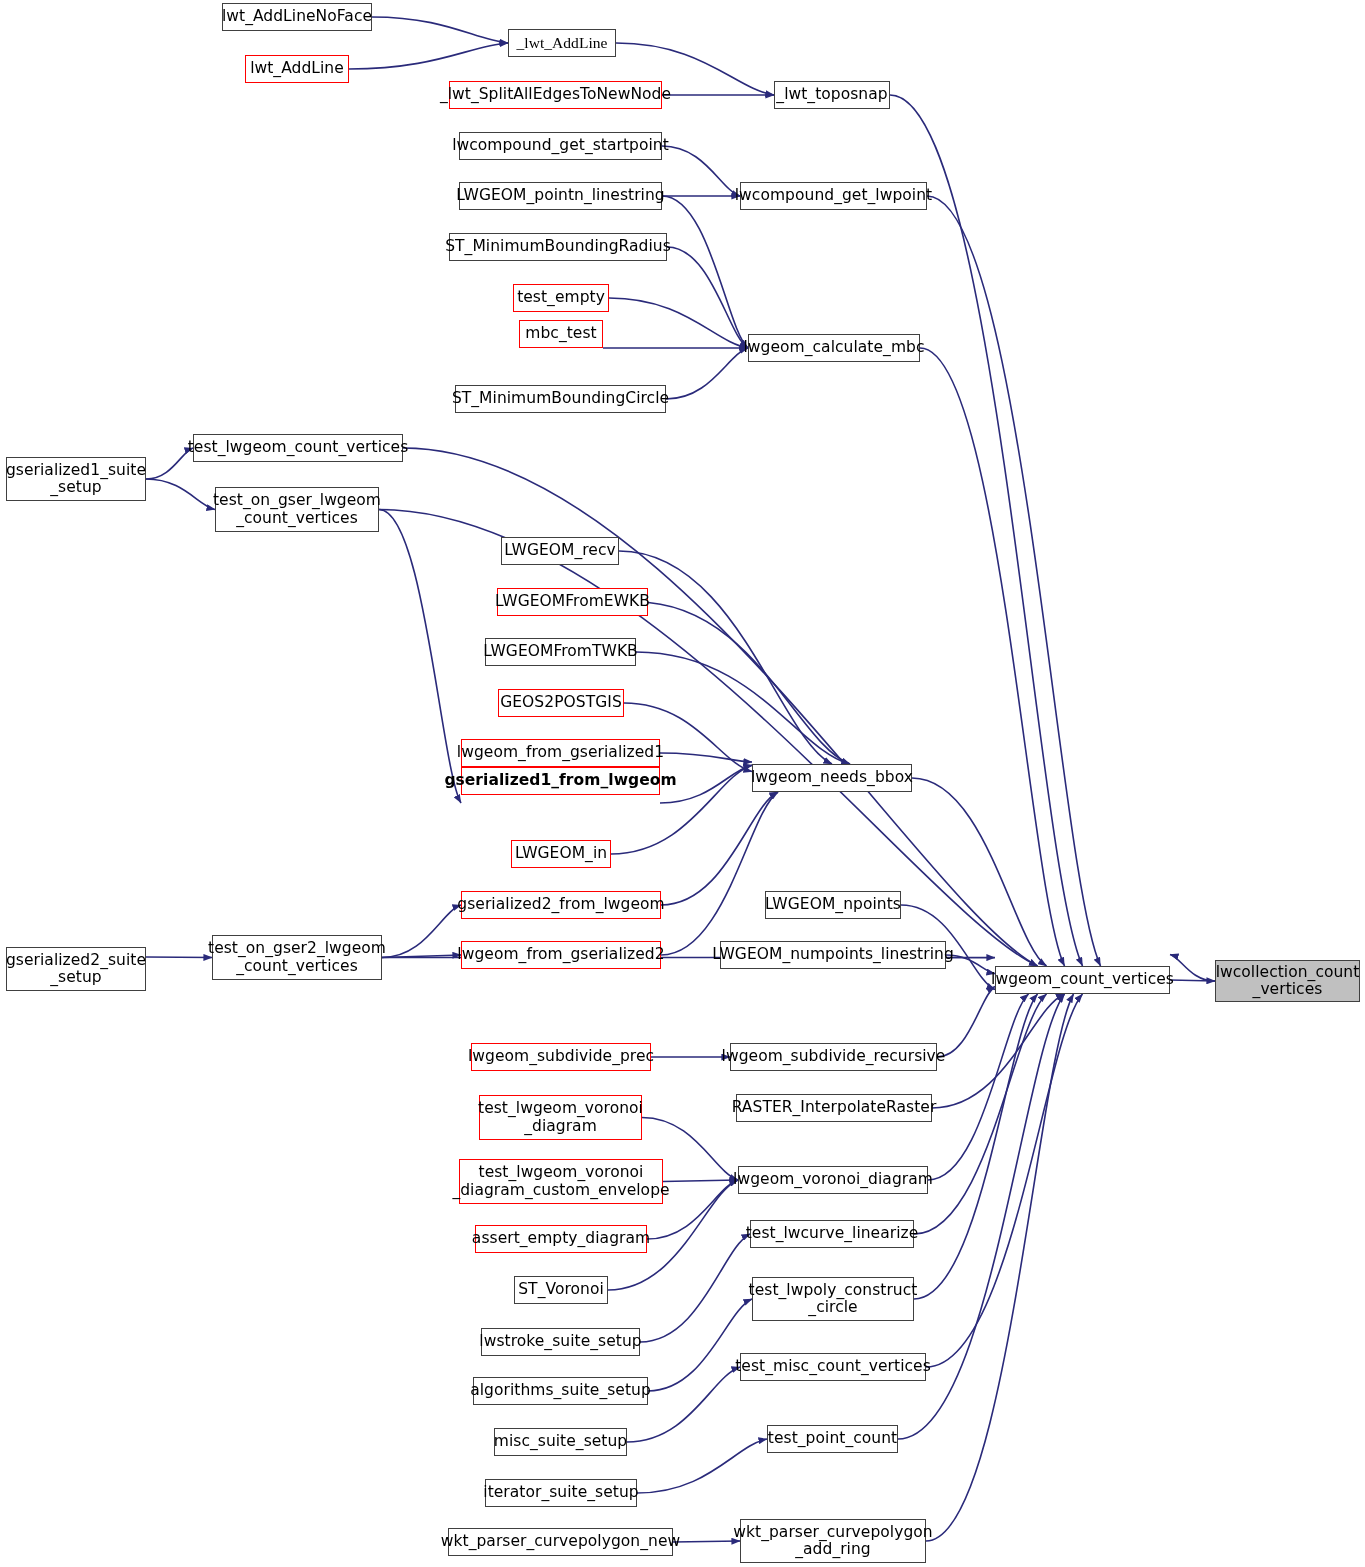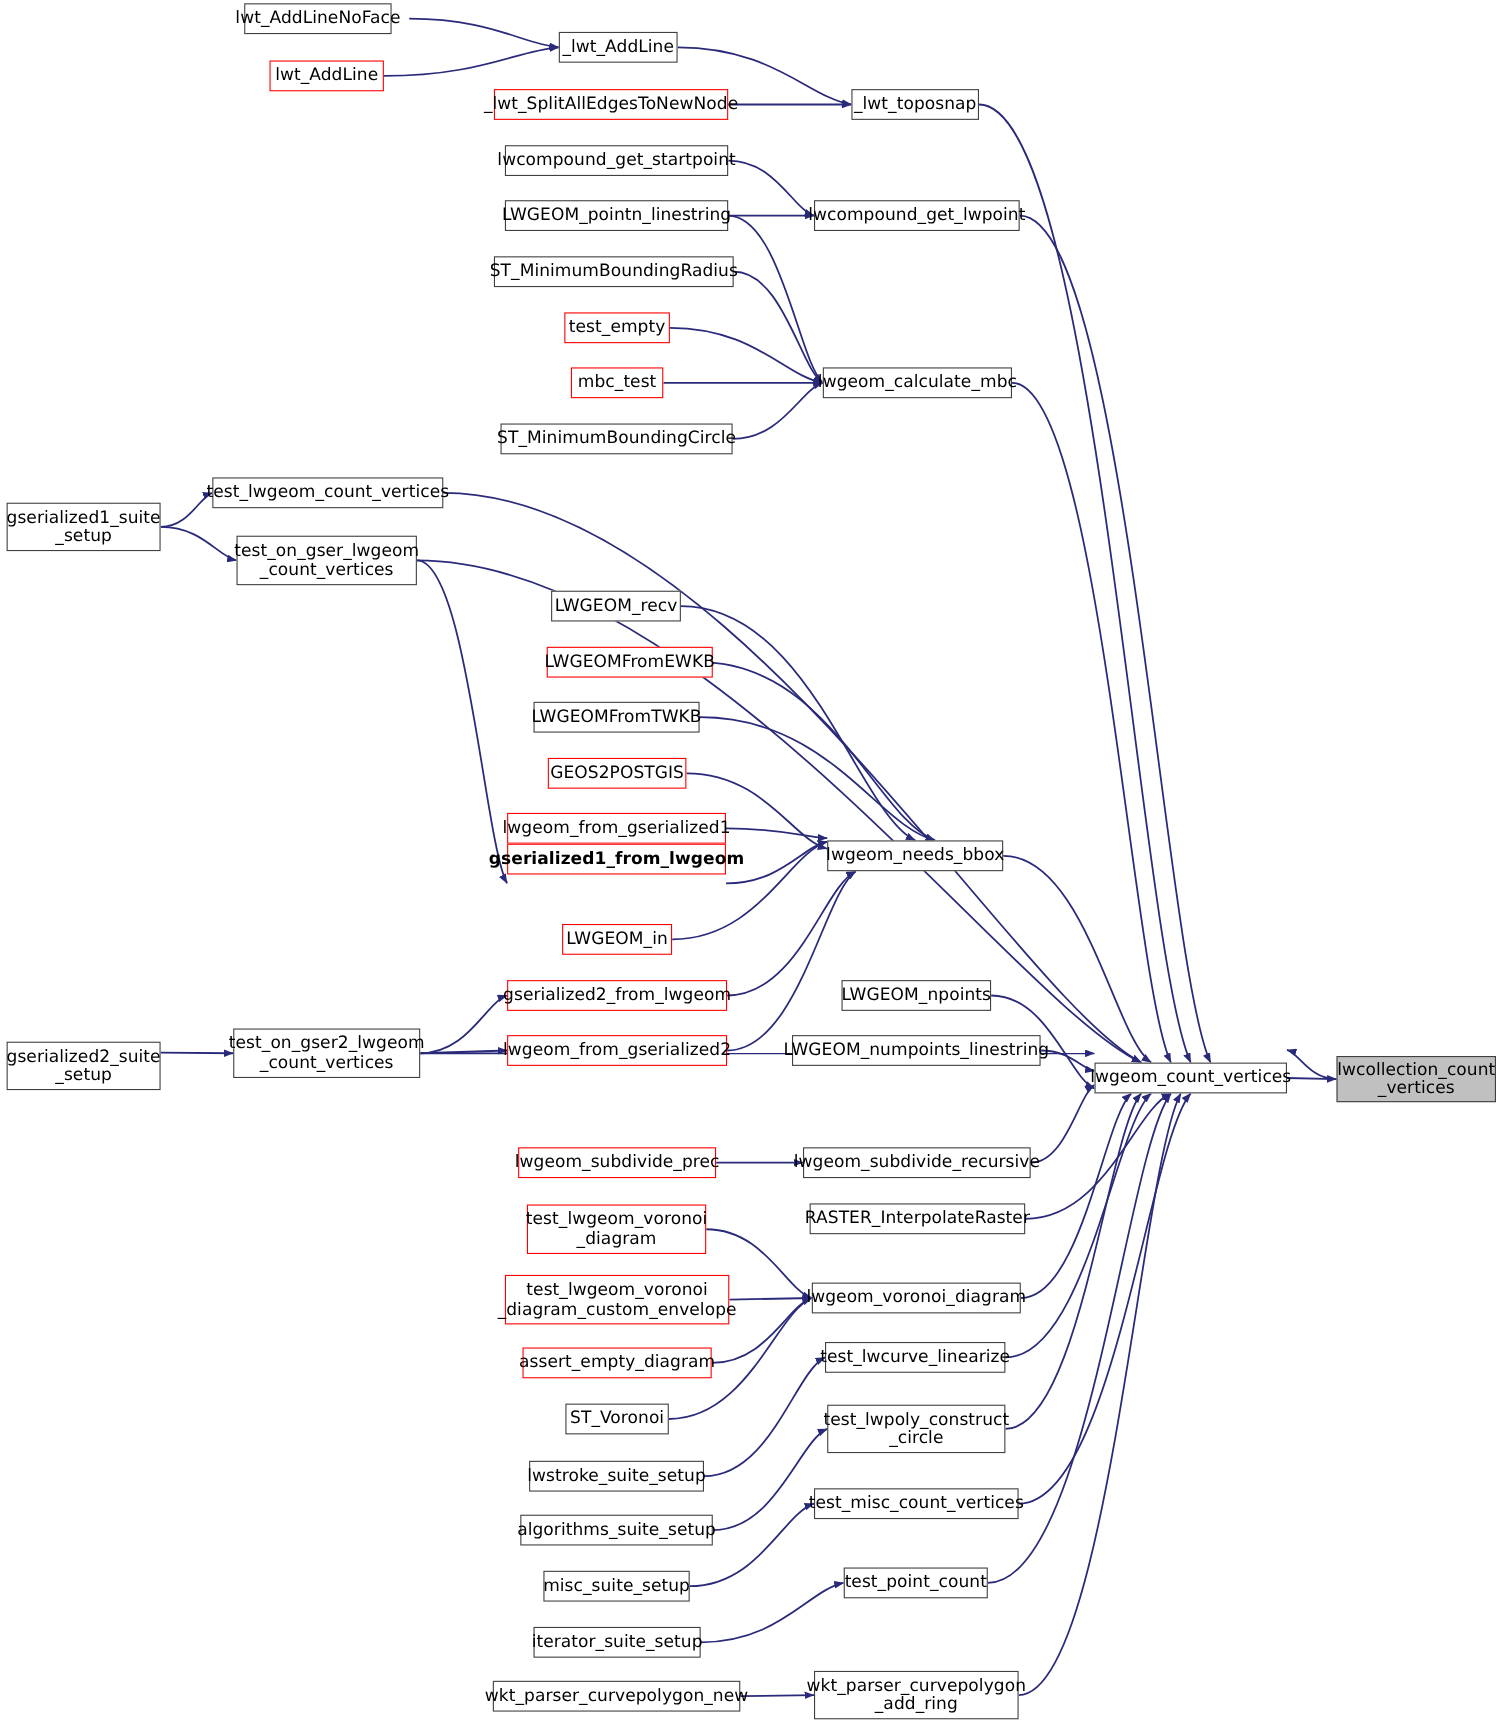--- a/index.html
+++ b/index.html
@@ -100,31 +100,31 @@
         <path d="M914,1299 C981.925,1299 1006.93375,1030.6 1037.5,994" fill="none" stroke="#2a2a7a" stroke-width="1.6" marker-end="url(#arrow)"></path>
         <path d="M627,1442 C689.15,1442 712.0325,1376 740,1367" fill="none" stroke="#2a2a7a" stroke-width="1.6" marker-end="url(#arrow)"></path>
         <path d="M926,1367 C1012.075,1367 1043.76625,1038.76 1082.5,994" fill="none" stroke="#2a2a7a" stroke-width="1.6" marker-end="url(#arrow)"></path>
         <path d="M637,1493 C708.5,1493 734.825,1445.48 767,1439" fill="none" stroke="#2a2a7a" stroke-width="1.6" marker-end="url(#arrow)"></path>
         <path d="M898,1439 C989.575,1439 1023.29125,1047.4 1064.5,994" fill="none" stroke="#2a2a7a" stroke-width="1.6" marker-end="url(#arrow)"></path>
         <path d="M673,1542 L740,1541" fill="none" stroke="#2a2a7a" stroke-width="1.6" marker-end="url(#arrow)"></path>
         <path d="M926,1541 C1007.125,1541 1036.99375,1059.64 1073.5,994" fill="none" stroke="#2a2a7a" stroke-width="1.6" marker-end="url(#arrow)"></path>
       </g>
   </svg>
   <div id="node-layer">
-      <div class="node" style="left: 222px; top: 3px; width: 134px; height: 28px;">lwt_AddLineNoFace</div>
-      <div class="node" style="left: 508px; top: 29px; width: 108px; height: 28px;">_lwt_AddLine</div>
+      <div class="node" style="left: 222px; top: 3px; width: 150px; height: 28px;">lwt_AddLineNoFace</div>
+      <div class="node" style="left: 508px; top: 29px; width: 108px; height: 28px; font-family: Liberation Serif, serif;">_lwt_AddLine</div>
       <div class="node red" style="left: 245px; top: 55px; width: 104px; height: 28px;">lwt_AddLine</div>
       <div class="node red" style="left: 449px; top: 81px; width: 213px; height: 28px;">_lwt_SplitAllEdgesToNewNode</div>
       <div class="node" style="left: 774px; top: 81px; width: 116px; height: 28px;">_lwt_toposnap</div>
       <div class="node" style="left: 459px; top: 132px; width: 203px; height: 28px; text-align: center;">lwcompound_get_startpoint</div>
       <div class="node" style="left: 459px; top: 182px; width: 203px; height: 28px;">LWGEOM_pointn_linestring</div>
       <div class="node" style="left: 740px; top: 182px; width: 187px; height: 28px;">lwcompound_get_lwpoint</div>
       <div class="node" style="left: 449px; top: 233px; width: 218px; height: 28px;">ST_MinimumBoundingRadius</div>
       <div class="node red" style="left: 513px; top: 284px; width: 96px; height: 28px;">test_empty</div>
-      <div class="node red" style="left: 519px; top: 334px; width: 84px; height: 28px;">mbc_test</div>
+      <div class="node red" style="left: 519px; top: 320px; width: 84px; height: 28px;">mbc_test</div>
       <div class="node" style="left: 748px; top: 334px; width: 172px; height: 28px;">lwgeom_calculate_mbc</div>
       <div class="node" style="left: 455px; top: 385px; width: 211px; height: 28px;">ST_MinimumBoundingCircle</div>
       <div class="node" style="left: 193px; top: 434px; width: 210px; height: 28px;">test_lwgeom_count_vertices</div>
       <div class="node" style="left: 6px; top: 457px; width: 140px; height: 44px;">gserialized1_suite
 _setup</div>
       <div class="node" style="left: 215px; top: 487px; width: 164px; height: 45px;">test_on_gser_lwgeom
 _count_vertices</div>
       <div class="node" style="left: 501px; top: 537px; width: 118px; height: 28px;">LWGEOM_recv</div>
       <div class="node red" style="left: 497px; top: 588px; width: 151px; height: 28px;">LWGEOMFromEWKB</div>
       <div class="node" style="left: 485px; top: 638px; width: 151px; height: 28px;">LWGEOMFromTWKB</div>

